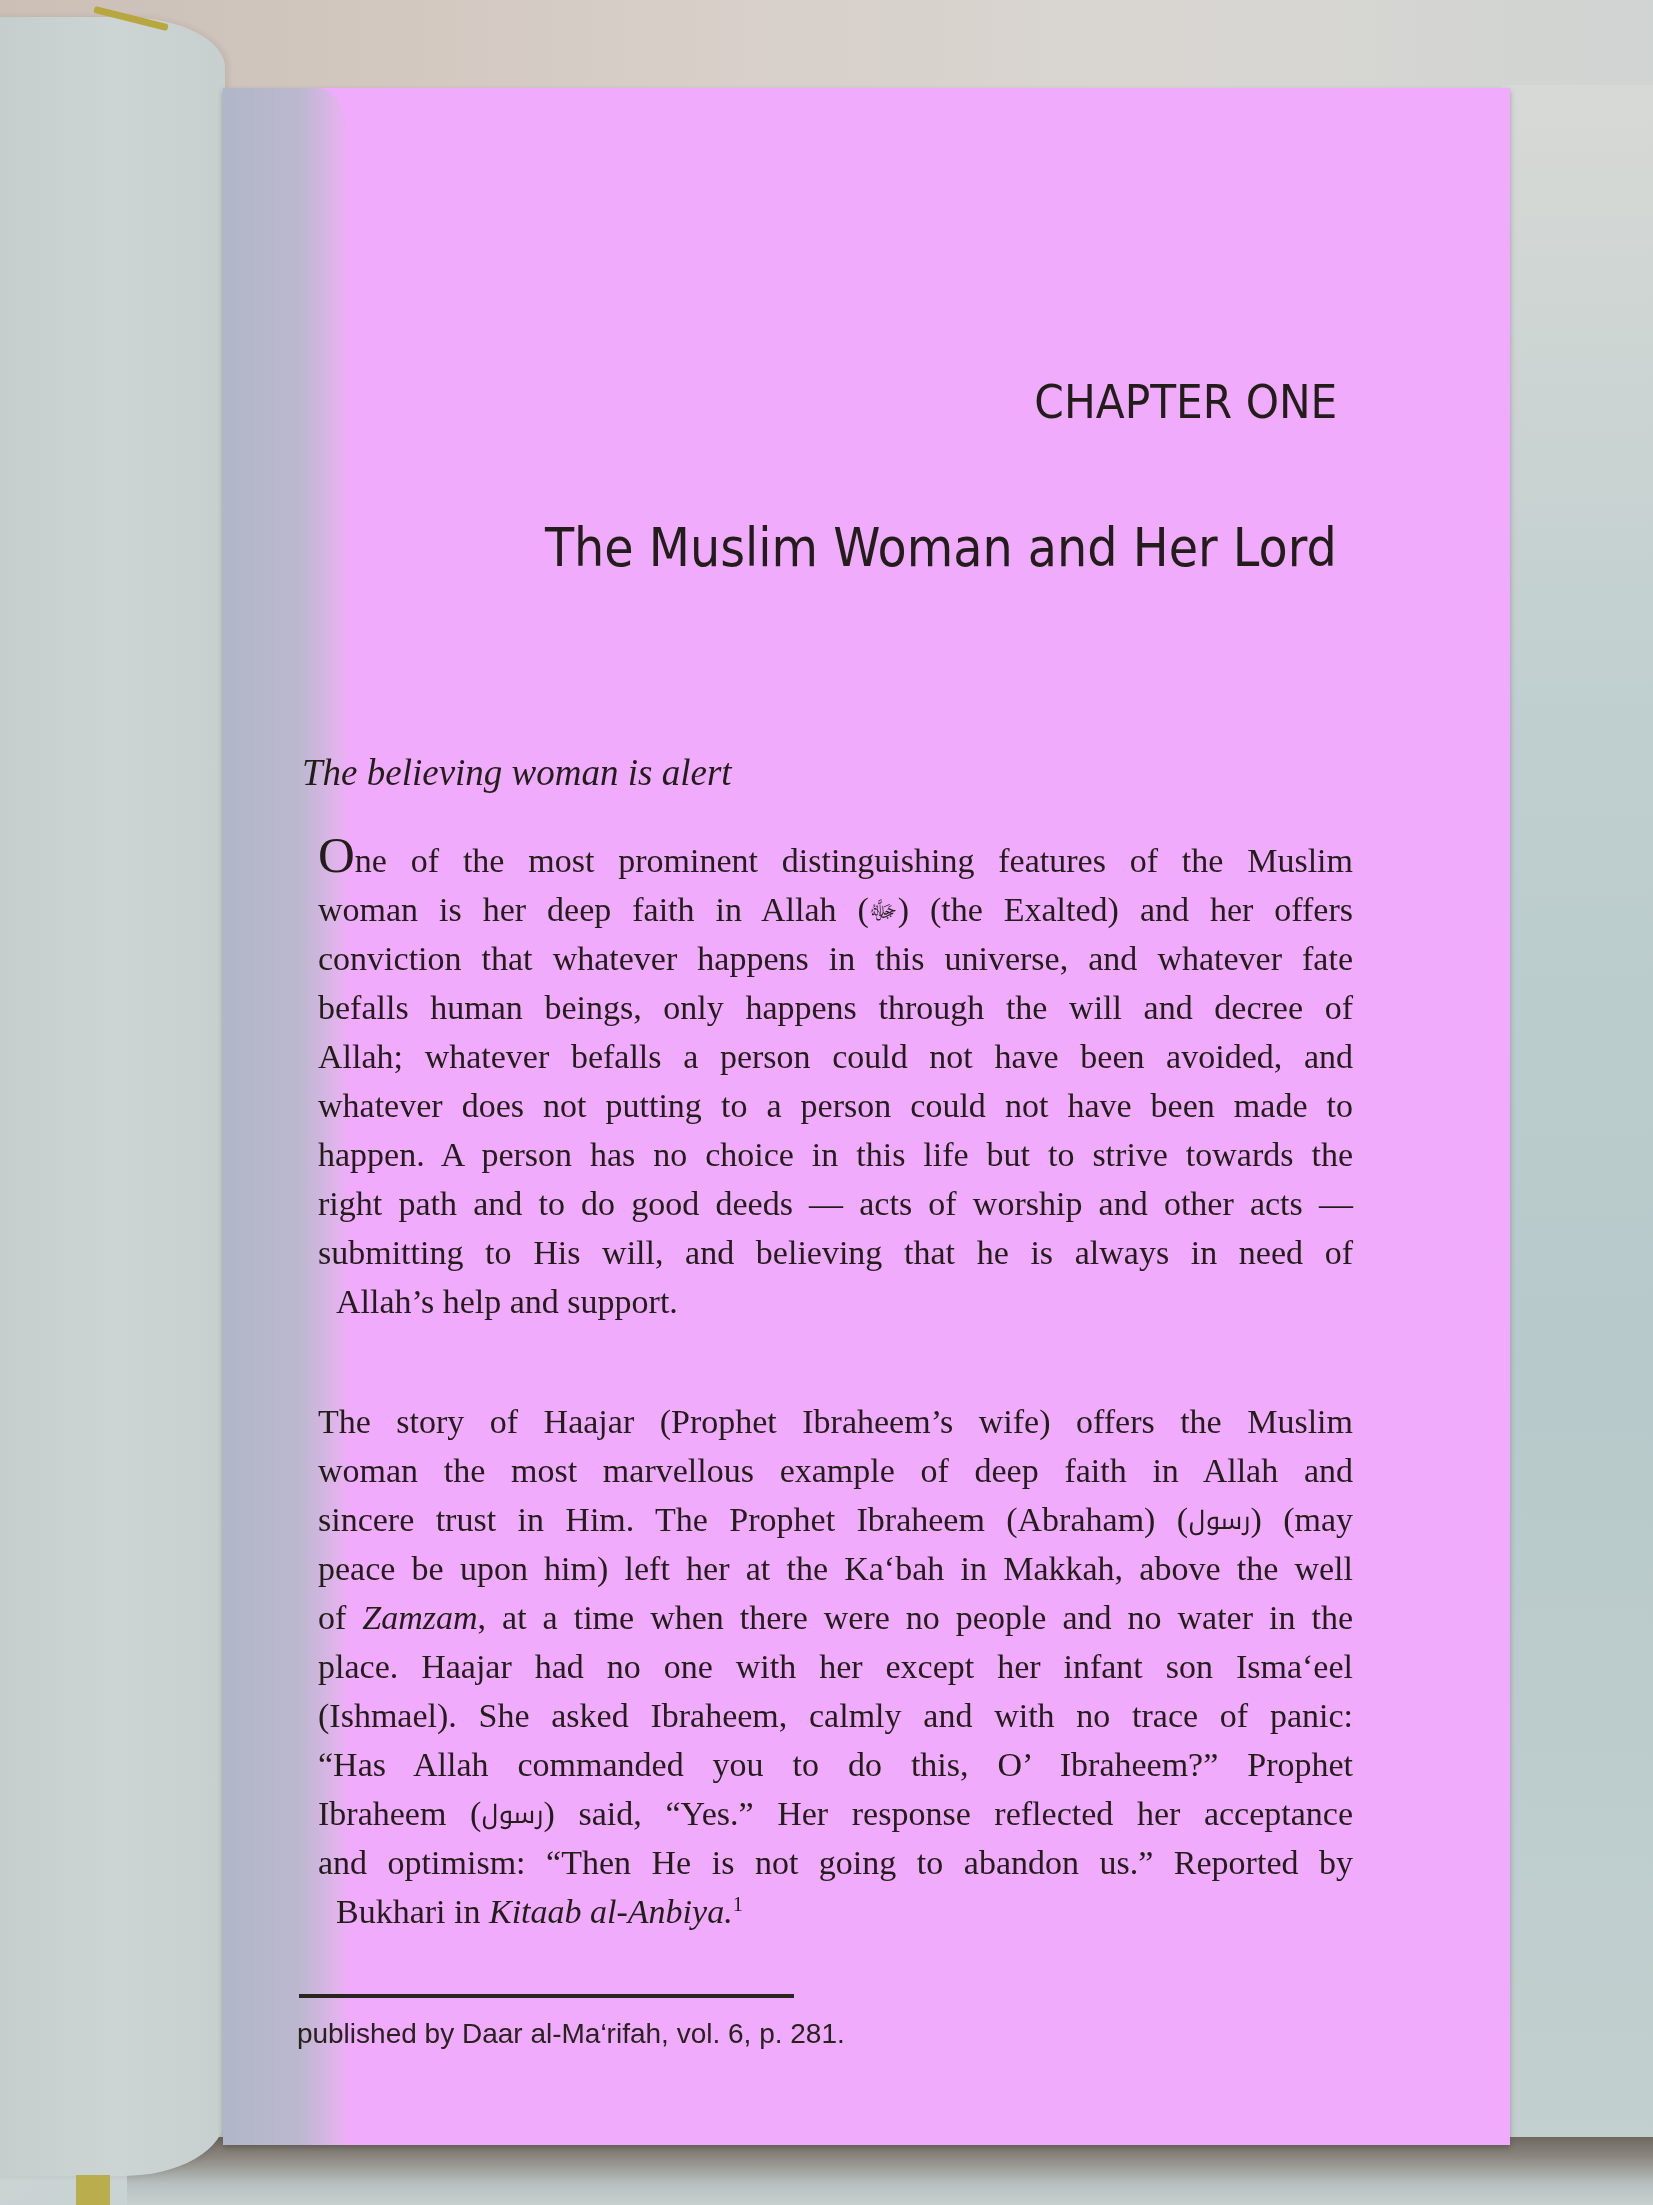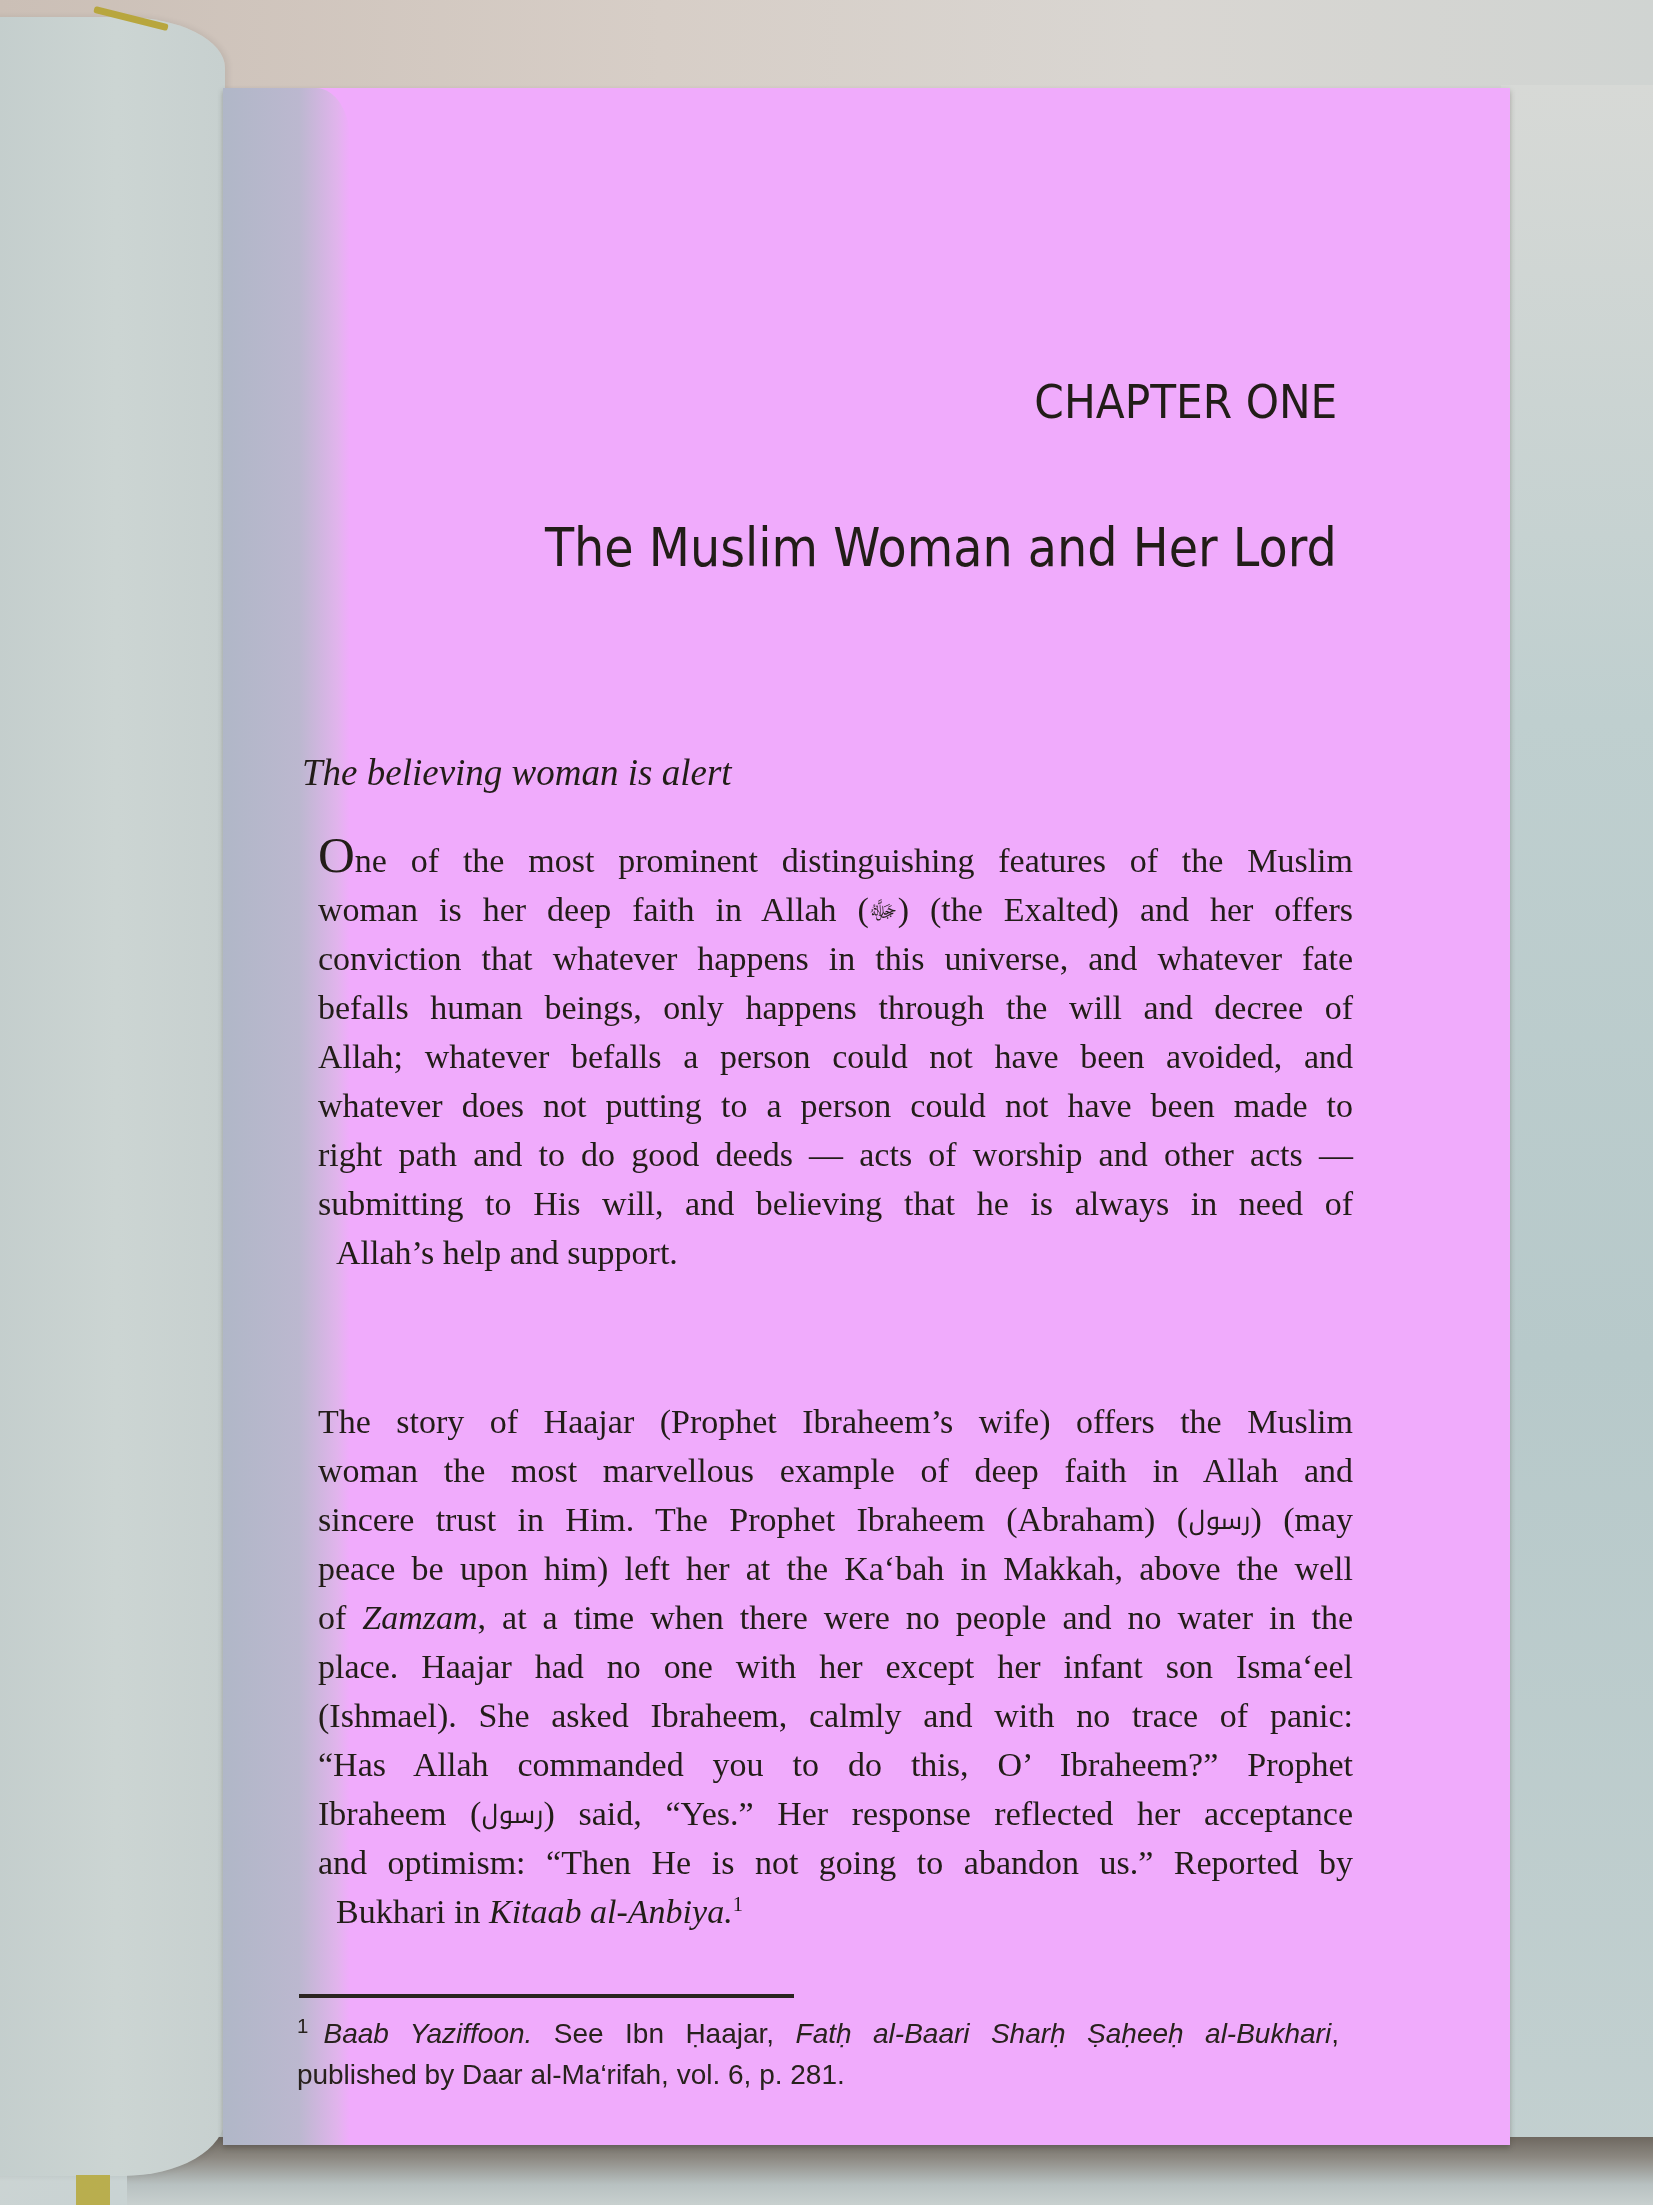--- a/index.html
+++ b/index.html
@@ -201,20 +201,21 @@
 
     <div class="section-heading">The believing woman is alert</div>
 
     <div class="body-text para-1">
       <span class="line"><span class="dropcap">O</span><span>ne of the most prominent distinguishing features of the Muslim</span></span>
       <span class="line"><span>woman is her deep faith in Allah (</span><span class="honorific">ﷻ</span><span>) (the Exalted) and her offers</span></span>
       <span class="line">conviction that whatever happens in this universe, and whatever fate</span>
       <span class="line">befalls human beings, only happens through the will and decree of</span>
       <span class="line">Allah; whatever befalls a person could not have been avoided, and</span>
       <span class="line">whatever does not putting to a person could not have been made to</span>
+      <span class="line">happen. A person has no choice in this life but to strive towards the</span>
       <span class="line">right path and to do good deeds — acts of worship and other acts —</span>
       <span class="line">submitting to His will, and believing that he is always in need of</span>
       <span class="line last">Allah’s help and support.</span>
     </div>
 
     <div class="body-text para-2">
       <span class="line">The story of Haajar (Prophet Ibraheem’s wife) offers the Muslim</span>
       <span class="line">woman the most marvellous example of deep faith in Allah and</span>
       <span class="line"><span>sincere trust in Him. The Prophet Ibraheem (Abraham) (</span><span class="honorific">ﷶ</span><span>) (may</span></span>
       <span class="line">peace be upon him) left her at the Ka‘bah in Makkah, above the well</span>
@@ -223,19 +224,18 @@
       <span class="line">(Ishmael). She asked Ibraheem, calmly and with no trace of panic:</span>
       <span class="line">“Has Allah commanded you to do this, O’ Ibraheem?” Prophet</span>
       <span class="line"><span>Ibraheem (</span><span class="honorific">ﷶ</span><span>) said, “Yes.” Her response reflected her acceptance</span></span>
       <span class="line">and optimism: “Then He is not going to abandon us.” Reported by</span>
       <span class="line last"><span>Bukhari in </span><span class="ital">Kitaab al-Anbiya.</span><sup>1</sup></span>
     </div>
 
     <div class="footnote-rule"></div>
 
     <div class="footnote">
-      <span class="line"><sup class="fn-num">1</sup><span class="ital">Baab Yaziffoon.</span><span> See Ibn Ḥaajar, </span><span class="ital">Fatḥ al-Baari Sharḥ Ṣaḥeeḥ al-Bukhari</span><span>,</span></span>
       <span class="line last">published by Daar al-Ma‘rifah, vol. 6, p. 281.</span>
     </div>
 
   </div>
 </div>
 
 
 </body></html>

